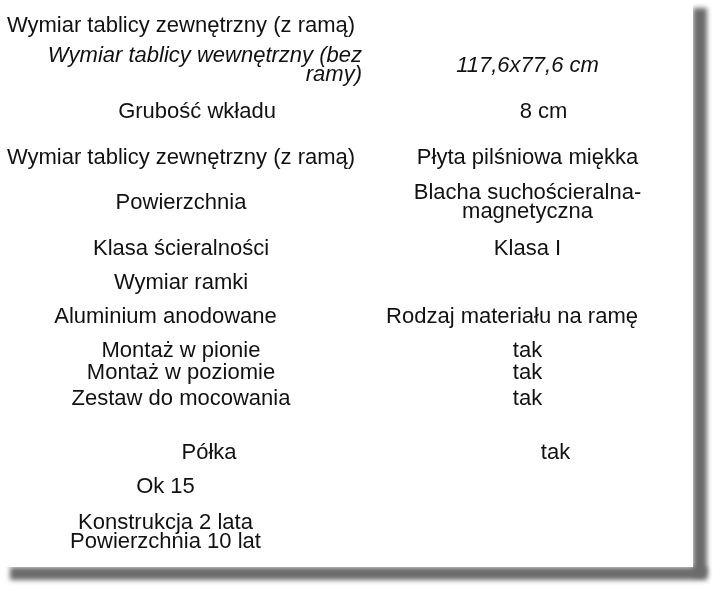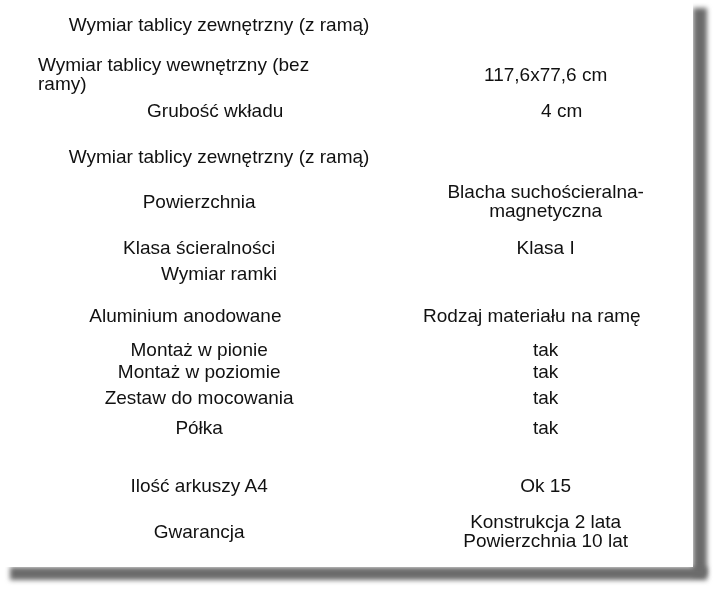--- a/index.html
+++ b/index.html
@@ -44,25 +44,24 @@
     .spec-row {
       position: absolute;
       left: 0;
       width: 693px;
       display: flex;
     }
     .cell {
       display: flex;
       align-items: center;
       justify-content: center;
-      text-align: left;
-      font-size: 19px;
+      text-align: right;
+      font-size: 22px;
       line-height: 19px;
       height: 100%;
-      padding-left: 38px;
     }
     .cell.label {
       width: 362px;
     }
     .cell.value {
       width: 331px;
       flex-direction: column;
     }
   </style>
 </head>
@@ -70,54 +69,57 @@
 
 <div class="shadow-right"></div>
 <div class="shadow-bottom"></div>
 
 <div class="card">
 
   <div class="spec-row" style="top:9px;height:30px;">
     <div class="cell label">Wymiar tablicy zewnętrzny (z ramą)</div>
   </div>
 
-  <div class="spec-row" style="top:59px;height:30px;">
+  <div class="spec-row" style="top:49px;height:30px;font-style:italic;">
     <div class="cell label">Wymiar tablicy wewnętrzny (bez ramy)</div>
     <div class="cell value">
       <span>117,6x77,6 cm</span>
     </div>
   </div>
 
   <div class="spec-row" style="top:95px;height:30px;margin-left:16px;">
     <div class="cell label">Grubość wkładu</div>
     <div class="cell value">
-      <span>4 cm</span>
+      <span>8 cm</span>
     </div>
   </div>
 
   <div class="spec-row" style="top:141px;height:30px;">
     <div class="cell label">Wymiar tablicy zewnętrzny (z ramą)</div>
+    <div class="cell value">
+      <span>Płyta pilśniowa miękka</span>
+    </div>
   </div>
 
   <div class="spec-row" style="top:178px;height:46px;">
     <div class="cell label">Powierzchnia</div>
     <div class="cell value">
       <span>Blacha suchościeralna-</span>
       <span>magnetyczna</span>
     </div>
   </div>
 
   <div class="spec-row" style="top:232px;height:30px;">
     <div class="cell label">Klasa ścieralności</div>
     <div class="cell value">
       <span>Klasa I</span>
     </div>
   </div>
 
-  <div class="spec-row" style="top:258px;height:30px;flex-direction:column;">
+  <div class="spec-row" style="top:266px;height:30px;flex-direction:column;">
     <div class="cell label">Wymiar ramki</div>
   </div>
 
   <div class="spec-row" style="top:300px;height:30px;">
     <div class="cell value">
       <span>Aluminium anodowane</span>
     </div>
     <div class="cell label">Rodzaj materiału na ramę</div>
   </div>
 
@@ -135,35 +137,33 @@
     </div>
   </div>
 
   <div class="spec-row" style="top:382px;height:30px;">
     <div class="cell label">Zestaw do mocowania</div>
     <div class="cell value">
       <span>tak</span>
     </div>
   </div>
 
-  <div class="spec-row" style="top:412px;height:30px;">
+  <div class="spec-row" style="top:436px;height:30px;margin-left:28px;">
     <div class="cell label">Półka</div>
     <div class="cell value">
       <span>tak</span>
     </div>
   </div>
 
   <div class="spec-row" style="top:470px;height:30px;">
-    <div class="cell label">Ilość arkuszy A4</div>
     <div class="cell value">
       <span>Ok 15</span>
     </div>
   </div>
 
   <div class="spec-row" style="top:508px;height:46px;">
-    <div class="cell label">Gwarancja</div>
     <div class="cell value">
       <span>Konstrukcja 2 lata</span>
       <span>Powierzchnia 10 lat</span>
     </div>
   </div>
 
 </div>
 
 </body></html>

